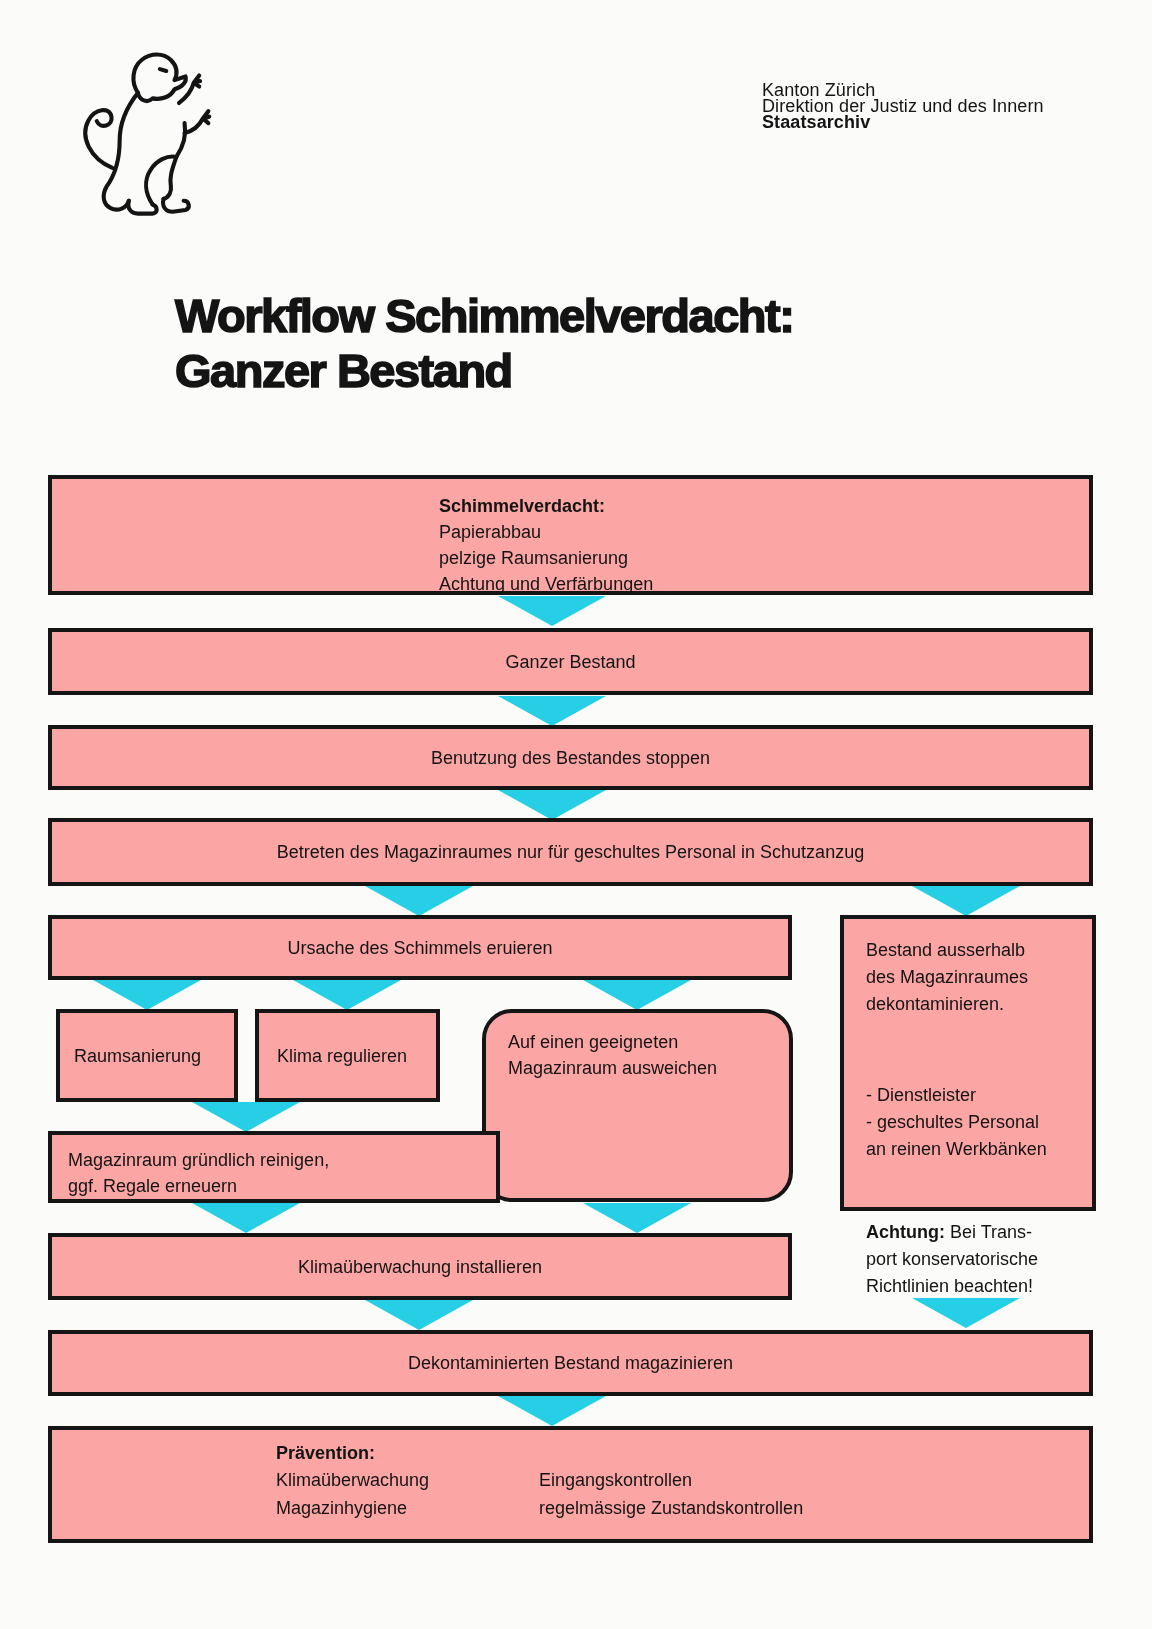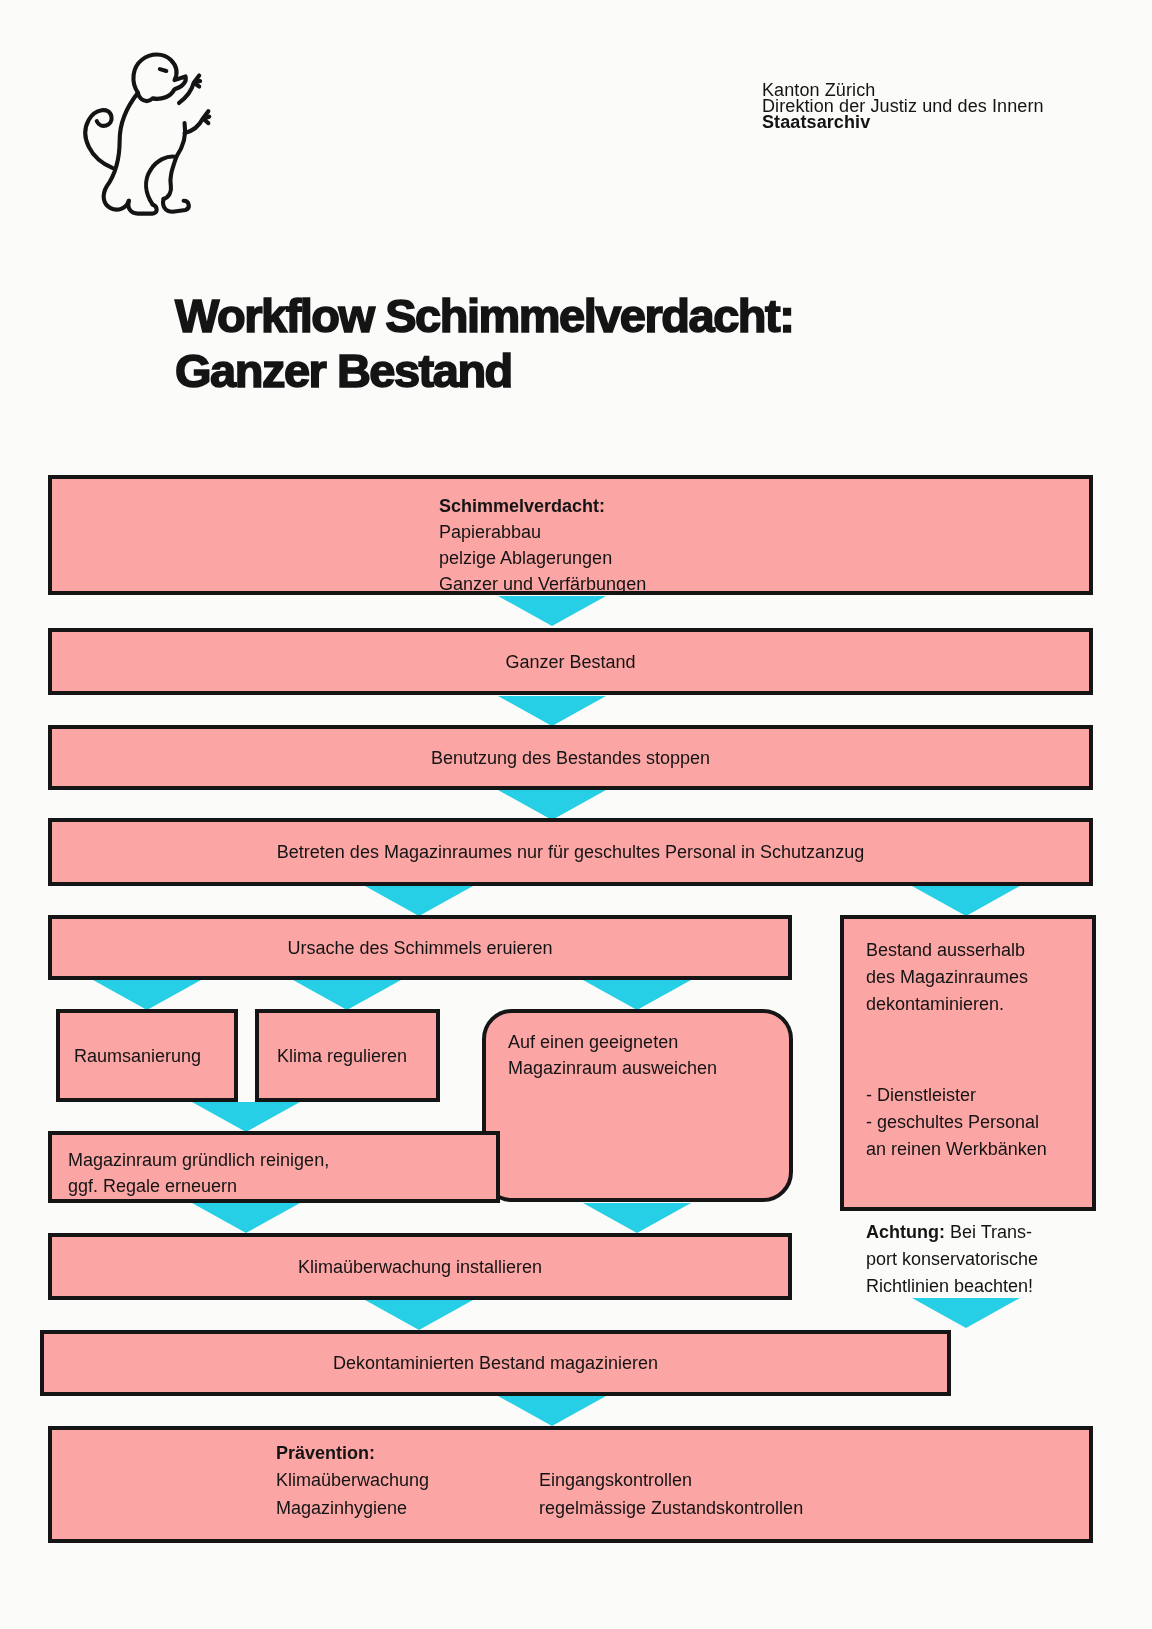--- a/index.html
+++ b/index.html
@@ -94,22 +94,22 @@
   </div>
 
   <div class="title">
     <div>Workflow Schimmelverdacht:</div>
     <div>Ganzer Bestand</div>
   </div>
 
   <div class="box box-suspicion" style="left:48px;top:475px;width:1045px;height:120px;">
     <div class="b">Schimmelverdacht:</div>
     <div>Papierabbau</div>
-    <div>pelzige Ablagerungen</div>
-    <div>Ganzer und Verfärbungen</div>
+    <div>pelzige Raumsanierung</div>
+    <div>Achtung und Verfärbungen</div>
   </div>
 
   <div class="arrow" style="left:498px;top:596px;"></div>
 
   <div class="box center" style="left:48px;top:628px;width:1045px;height:67px;">
     <span>Ganzer Bestand</span>
   </div>
 
   <div class="arrow" style="left:498px;top:696px;"></div>
 
@@ -171,21 +171,21 @@
   <div class="arrow" style="left:192px;top:1203px;"></div>
   <div class="arrow" style="left:583px;top:1203px;"></div>
 
   <div class="box center" style="left:48px;top:1233px;width:744px;height:67px;">
     <span>Klimaüberwachung installieren</span>
   </div>
 
   <div class="arrow" style="left:365px;top:1300px;"></div>
   <div class="arrow" style="left:912px;top:1298px;"></div>
 
-  <div class="box center" style="left:40px;top:1330px;width:911px;height:66px;">
+  <div class="box center" style="left:48px;top:1330px;width:1045px;height:66px;">
     <span>Dekontaminierten Bestand magazinieren</span>
   </div>
 
   <div class="arrow" style="left:498px;top:1396px;"></div>
 
   <div class="box box-prevention" style="left:48px;top:1426px;width:1045px;height:117px;">
     <div class="b">Prävention:</div>
     <div class="prev-grid">
       <div>Klimaüberwachung</div>
       <div>Eingangskontrollen</div>

